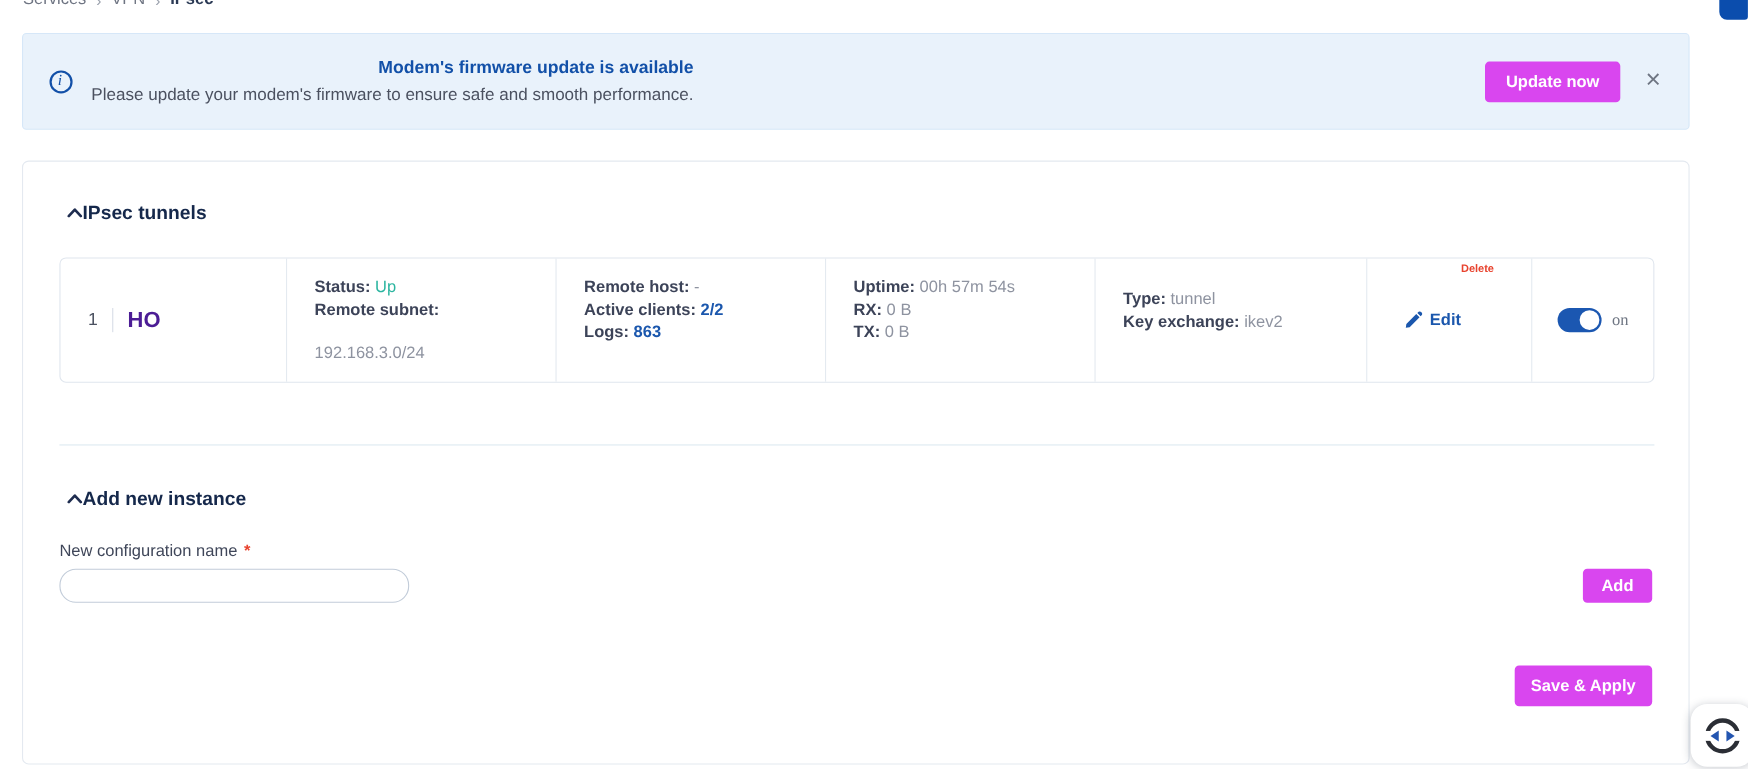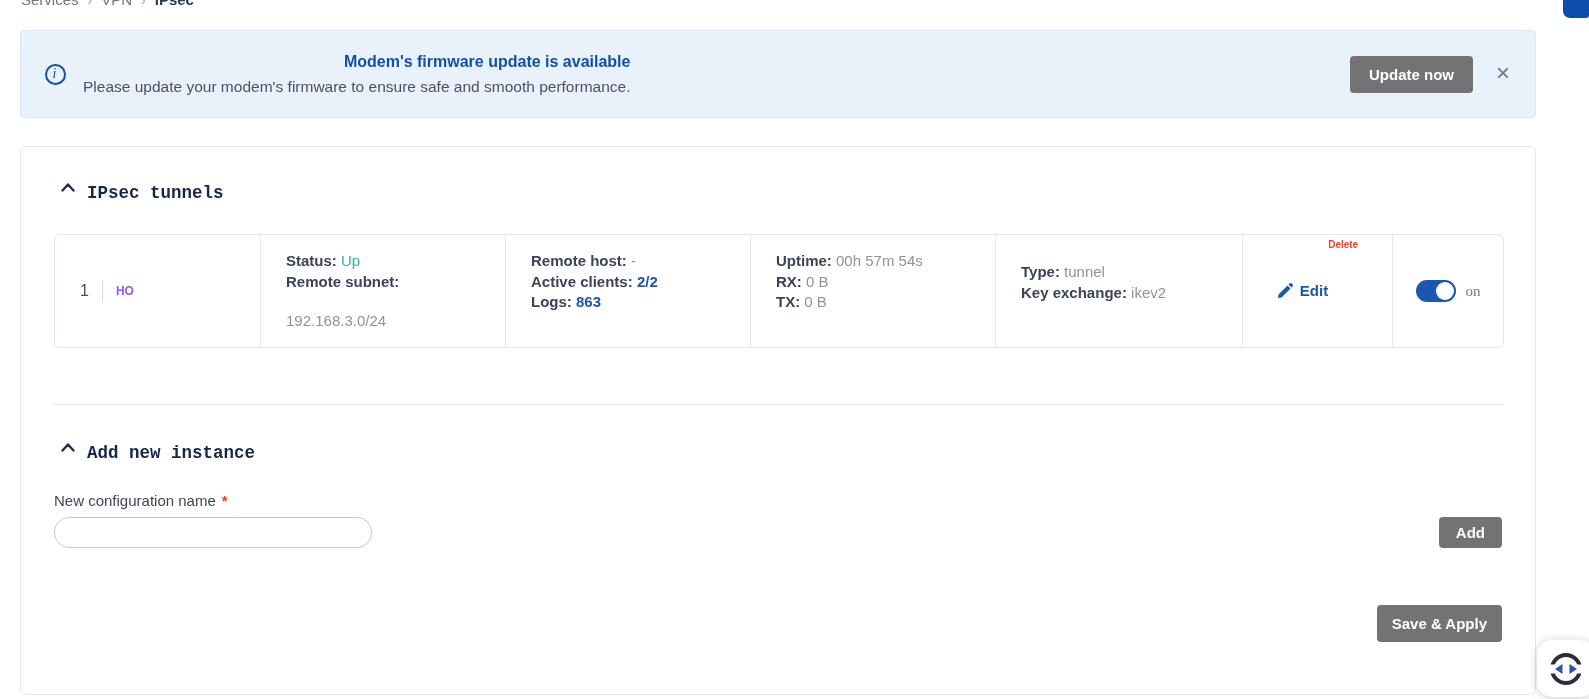--- a/index.html
+++ b/index.html
@@ -21,33 +21,33 @@
             background:#e9f2fb; border:1px solid #d6e7f8; border-radius:4px;
             display:flex; align-items:center; }
   .banner-icon { width:21px; height:21px; border:2px solid #1250a8; border-radius:50%;
                  color:#1250a8; font-family:"Liberation Serif", serif; font-style:italic;
                  font-size:14px; display:flex; align-items:center; justify-content:center;
                  margin:0 17px 0 24px; flex:0 0 auto; padding-right:2px; }
   .banner-text { display:flex; flex-direction:column; gap:7px; }
   .banner-title { color:#1250a8; font-weight:700; font-size:16px;text-align:right; }
   .banner-msg { color:#4b5160; font-size:15.5px; }
   .banner-actions { margin-left:auto; display:flex; align-items:center; }
-  .btn { background:#737373; color:#ffffff; font-weight:700; font-size:15px;
+  .btn { background:#d946ef; color:#ffffff; font-weight:700; font-size:15px;
          border:none; border-radius:4px; cursor:pointer;
          font-family:"Liberation Sans", sans-serif; }
   .update-btn { height:37px; padding:0 19px; }
   .banner-close { width:24px; height:24px; margin:0 20px 0 18px; color:#6f7683;
                   font-size:24px; line-height:22px; text-align:center; cursor:pointer; }
 
   
   .card { position:absolute; left:20px; top:146px; width:1516px; height:549px;
           background:#ffffff; border:1px solid #e4e9f0; border-radius:6px; }
 
-  .section-header { position:absolute; left:40px; display:flex; 
-                    gap:12px; cursor:pointer;font-family:Liberation Mono, monospace; }
+  .section-header { position:absolute; left:40px; display:flex; align-items:center;
+                    cursor:pointer; }
   .section-title { color:#15284b; font-weight:700; font-size:17.5px; }
   .chev { width:14px; height:9px; display:block; }
 
   
   .tunnel-table { position:absolute; left:33px; top:87px; width:1450px; height:114px;
                   border:1px solid #e0e6ee; border-radius:6px; display:flex; }
   .cell { border-left:1px solid #e4eaf0; padding:16px 0 0 25px; font-size:15px;
           line-height:20.5px; }
   .cell:first-child { border-left:none; }
   .c1 { width:205px; display:flex; align-items:center; padding:0 0 0 25px; }
@@ -56,21 +56,21 @@
   .c6 { width:150px; display:flex; justify-content:center;
         padding:0; }
   .c7 { flex:1; display:flex; align-items:center; justify-content:center; padding:0;
         gap:10px;font-family:Liberation Serif, serif; }
   .lbl { color:#3c4358; font-weight:700; }
   .val { color:#8e93a0; }
   .val-up { color:#2cb5a0; }
   .link { color:#1b57ad; font-weight:700; cursor:pointer; }
   .row-index { color:#4b5160; font-size:16px; }
   .row-divider { width:1px; height:22px; background:#d7dde6; margin:0 13px; }
-  .row-name { color:#8b5cf6; font-size:12px; font-weight:600; cursor:pointer; }
+  .row-name { color:#4c1d95; font-size:20px; font-weight:600; cursor:pointer; }
   .edit-link { display:flex; align-items:center; gap:7px; color:#1b57ad;
                font-weight:700; font-size:15px; cursor:pointer; }
   .delete-link { color:#e8432e; font-weight:700; font-size:10px; cursor:pointer; }
   .toggle { width:40px; height:22px; border-radius:11px; background:#1b57b1;
             position:relative; cursor:pointer; flex:0 0 auto; }
   .toggle .knob { position:absolute; right:2px; top:2px; width:18px; height:18px;
                   border-radius:50%; background:#ffffff; }
   .toggle-state { color:#6f7683; font-size:15px; }
 
   .card-divider { position:absolute; left:33px; top:257px; width:1450px; height:1px;

